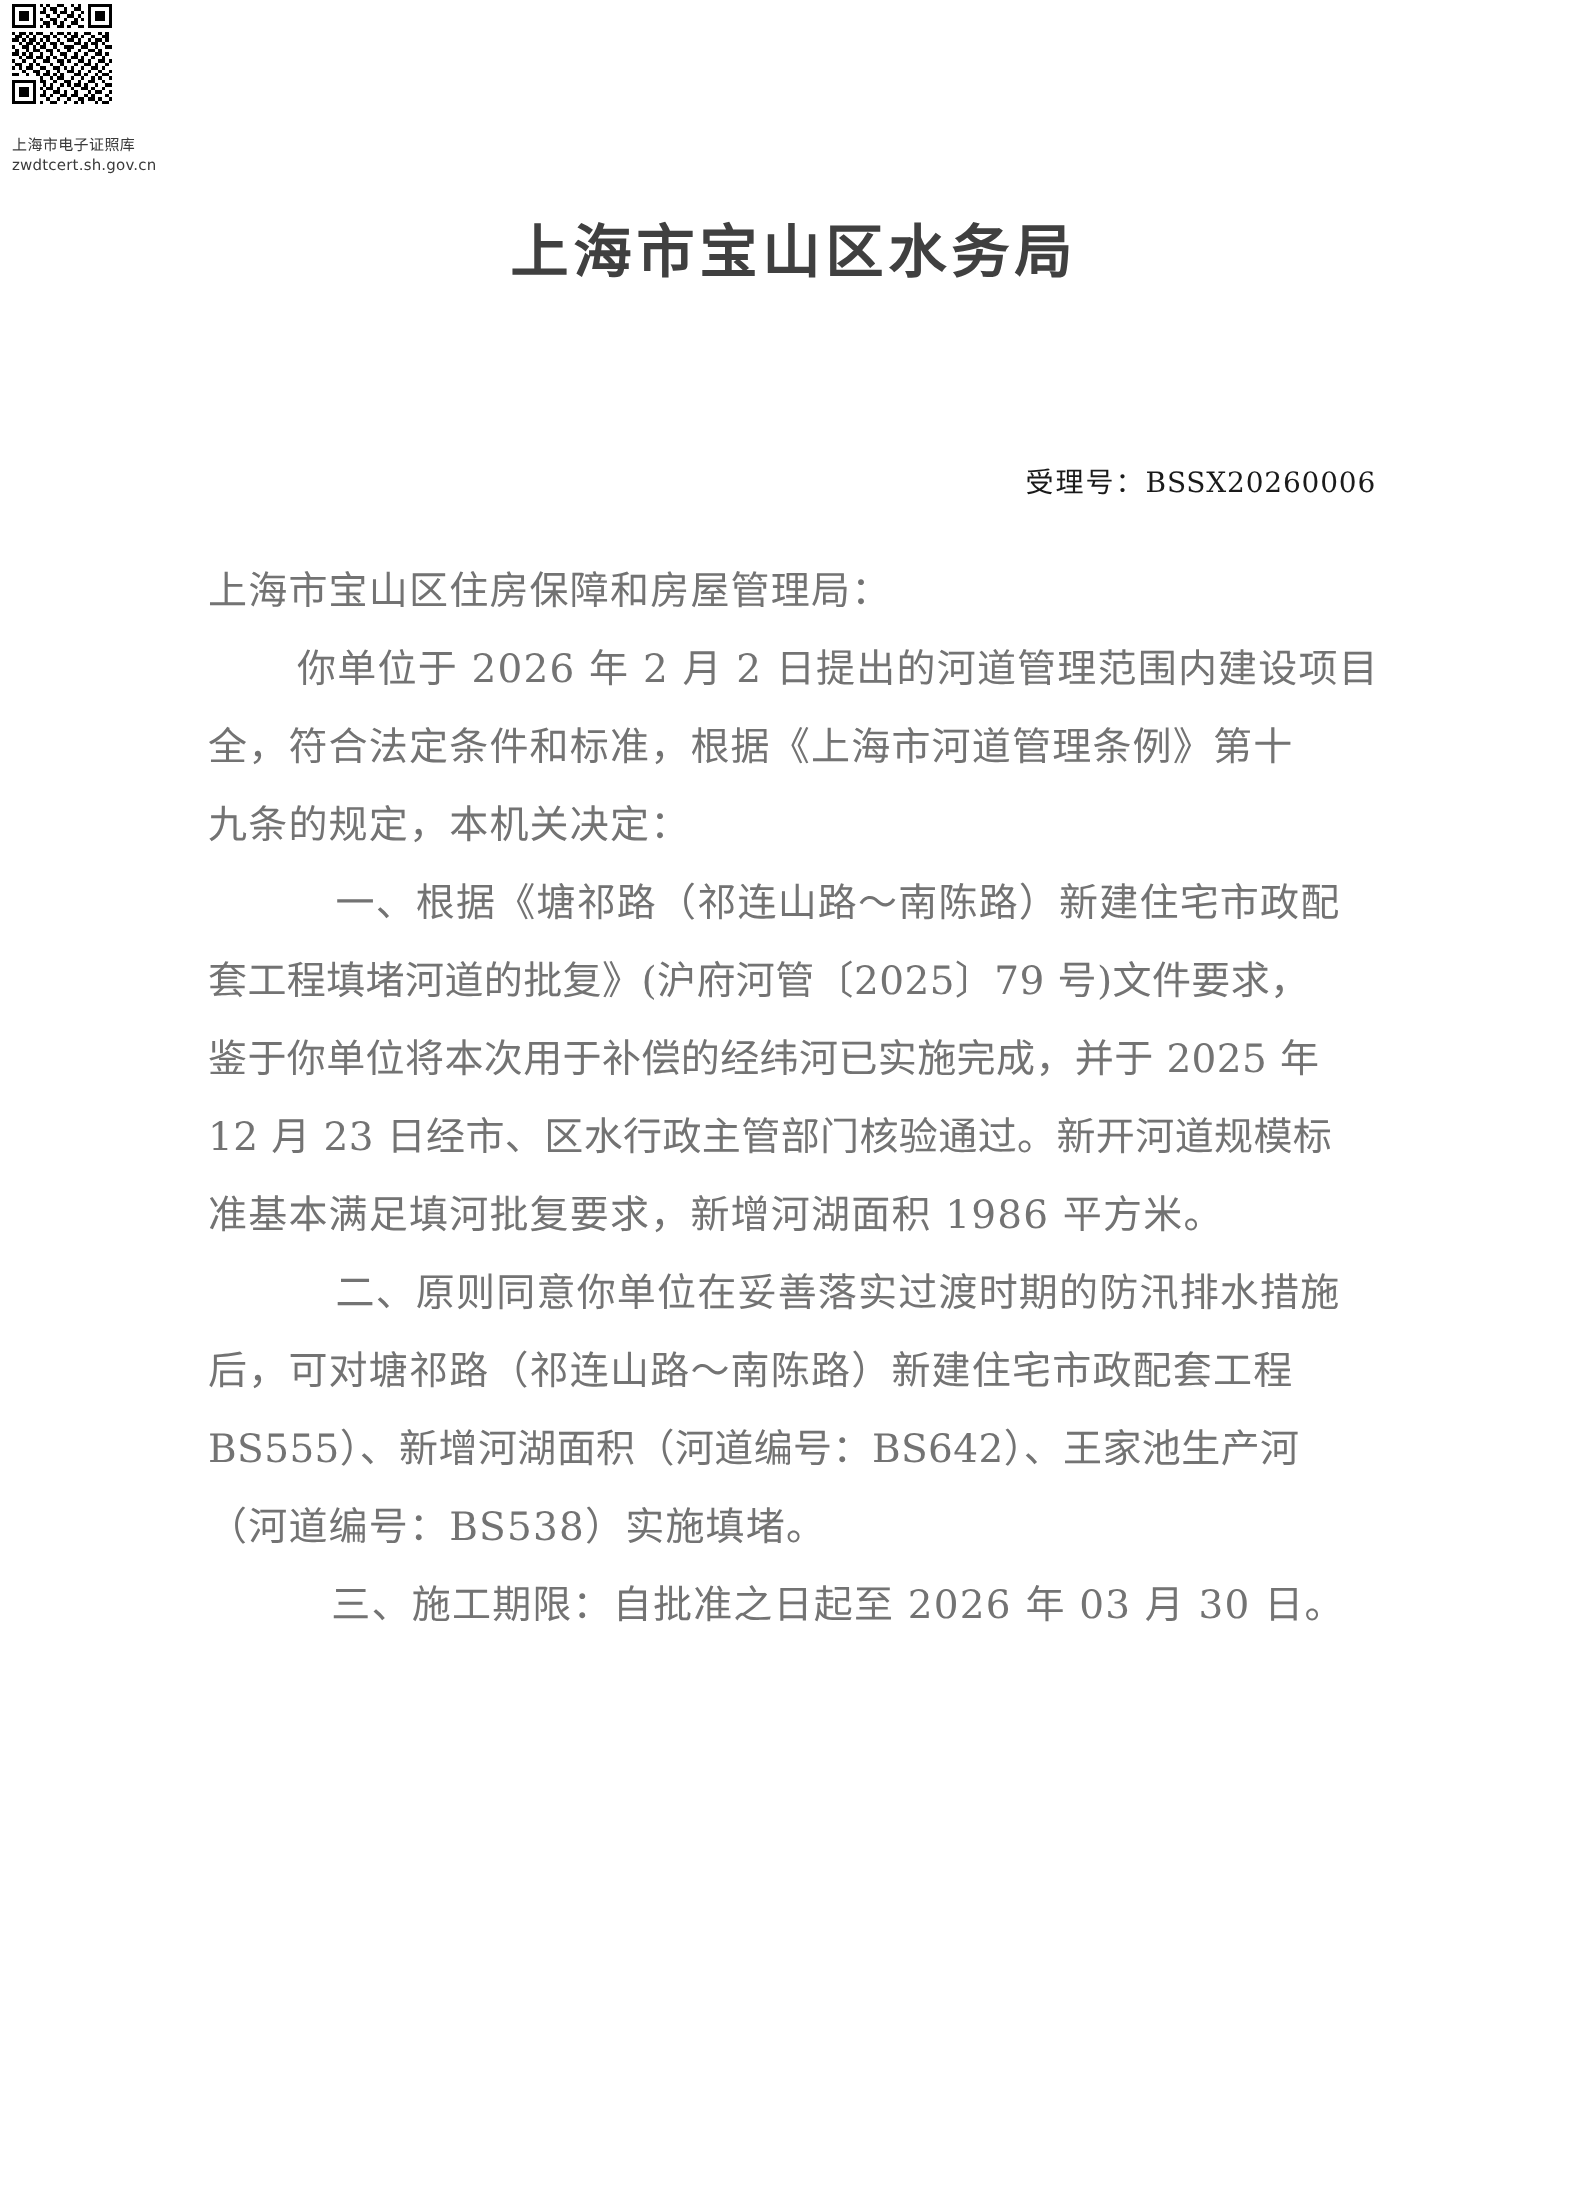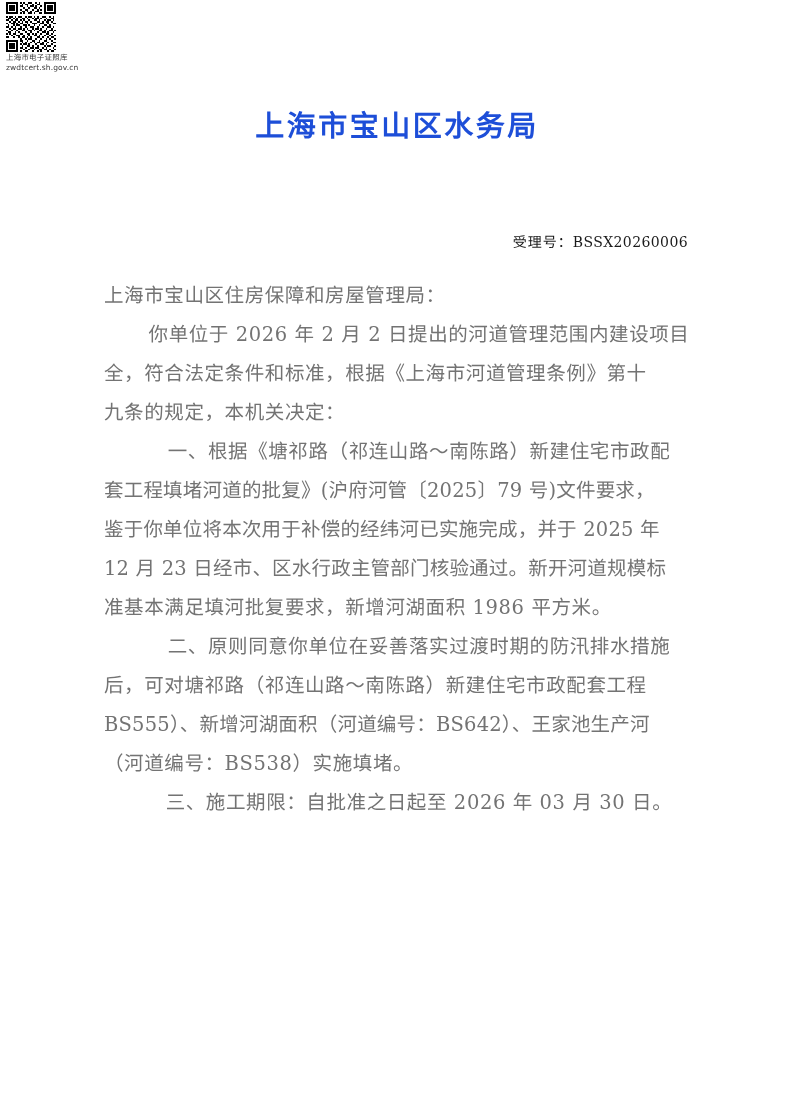--- a/index.html
+++ b/index.html
@@ -30,21 +30,21 @@
     height: 50px;
     display: block;
   }
   .qr-caption {
     font-family: "DejaVu Sans", "Liberation Sans", sans-serif;
     font-size: 7.5px;
     line-height: 1.35;
     color: #3a3a3a;
     letter-spacing: 0.2px;
     white-space: nowrap;
-    margin-top: 1px;
+    margin-top: 16px;
   }
   .qr-url {
     font-family: "DejaVu Sans", "Liberation Sans", sans-serif;
     font-size: 7.5px;
     line-height: 1.35;
     color: #3a3a3a;
     letter-spacing: 0.1px;
     white-space: nowrap;
   }
 
@@ -63,21 +63,21 @@
     top: 112px;
     width: 586px;
     text-align: center;
   }
   .doc-title {
     font-family: "DejaVu Serif", "Liberation Serif", serif;
     font-size: 29px;
     font-weight: 700;
     letter-spacing: 2.5px;
     line-height: 1;
-    color: #1d4ed8;
+    color: #404040;
     margin: 0;
   }
   .doc-title.second {
     margin-top: 27px;
   }
 
   .ref-line {
     position: absolute;
     left: 104px;
     top: 234px;

